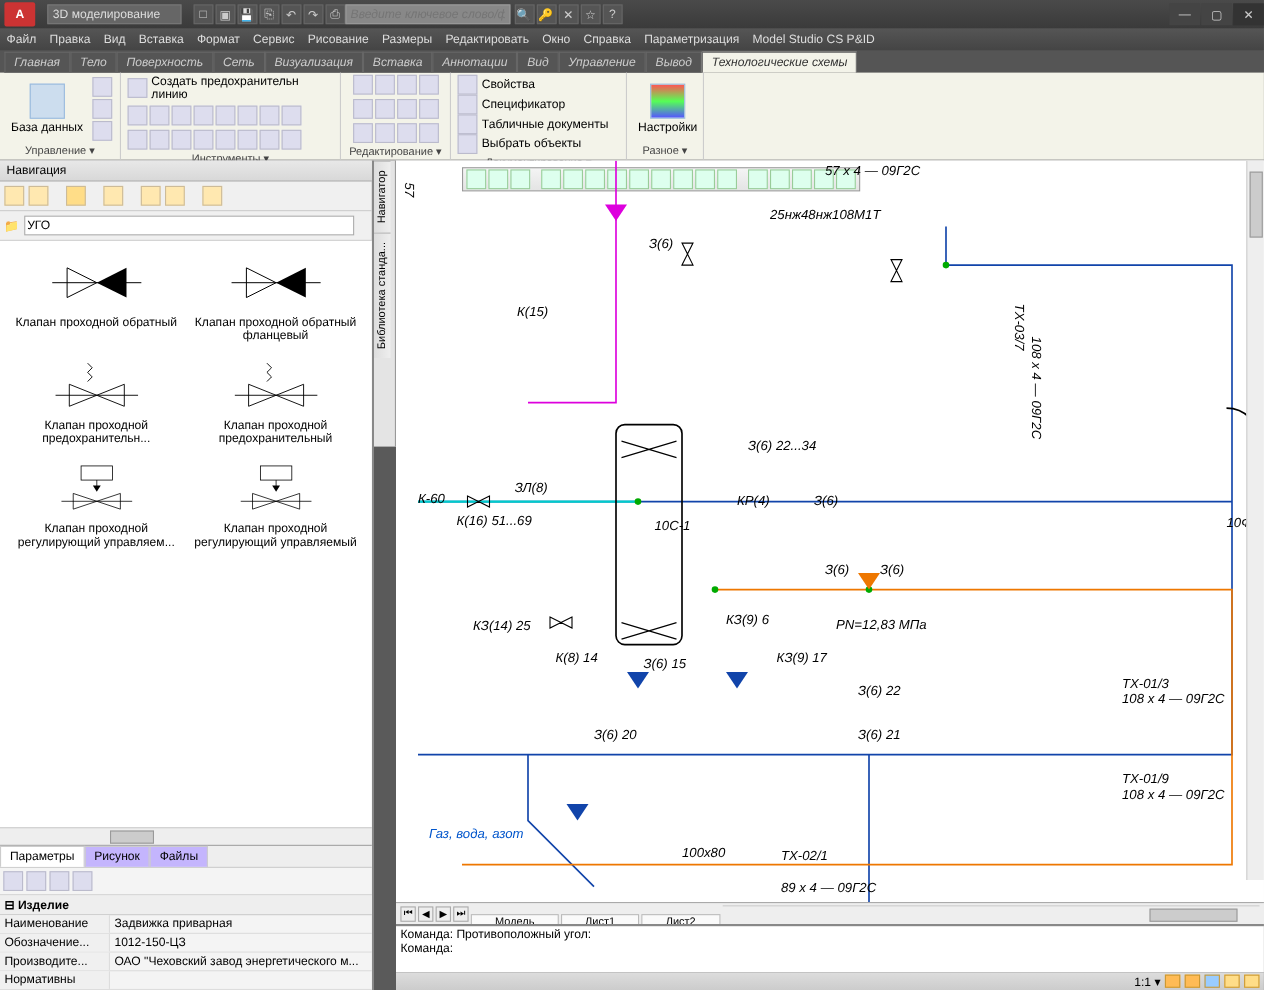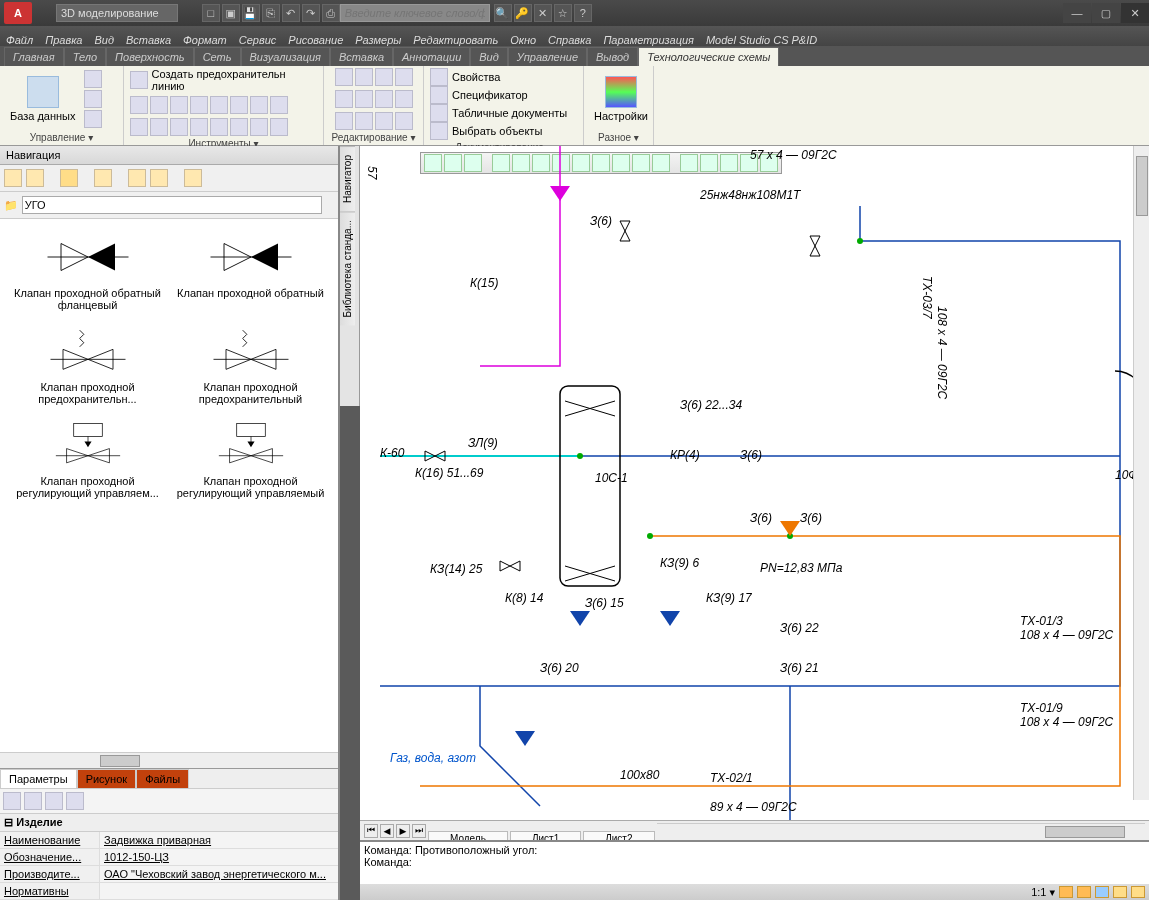--- a/index.html
+++ b/index.html
@@ -1,32 +1,32 @@
 <!DOCTYPE html>
 <html><head>
 <meta charset="utf-8">
 <style>
 * { margin: 0; padding: 0; box-sizing: border-box; font-family: "Segoe UI", Tahoma, sans-serif; font-size: 11px; }
 body { background: #5a5a5a; width: 1149px; height: 900px; overflow: hidden; position: relative; }
 
 
 .titlebar { height: 26px; background: linear-gradient(#4a4a4a,#3a3a3a); display: flex; align-items: center; color: #ddd; }
 .app-logo { width: 28px; height: 22px; background: #c33; margin: 0 4px; border-radius: 2px; display:flex; align-items:center; justify-content:center; color:#fff; font-weight:bold; }
-.workspace-select { background: #666; color: #ddd; border: 1px solid #777; padding: 2px 18px 2px 4px; margin: 0 20px; }
+.workspace-select { background: #666; color: #ddd; border: 1px solid #777; padding: 2px 18px 2px 4px; margin: 0 7px; }
 .qat { display: flex; gap: 2px; margin-left: 4px; }
 .qat-btn { width: 18px; height: 18px; background: #555; border: 1px solid #666; display:flex; align-items:center; justify-content:center; color:#ccc; }
 .title-center { flex: 1; text-align: center; color: #eee; }
 .search-box { width: 150px; background: #888; border: 1px solid #999; color: #444; font-style: italic; padding: 2px 4px; }
 .title-tools { display: flex; gap: 2px; margin: 0 4px; }
 .win-btns { display: flex; margin-left: auto; }
 .win-btn { width: 28px; height: 20px; background: #444; color: #ccc; display:flex; align-items:center; justify-content:center; margin-left:1px;}
 .win-btn.close { background: #333; }
 
 
-.menubar { height: 20px; background: linear-gradient(#555,#444); display: flex; align-items: flex-end; padding: 0 6px; gap: 12px; color: #ddd; font-style: italic; }
+.menubar { height: 20px; background: linear-gradient(#555,#444); display: flex; align-items: center; padding: 0 6px; gap: 12px; color: #ddd; }
 .menubar span { cursor: default; }
 
 
 .ribbontabs { height: 20px; background: #555; display: flex; align-items: flex-end; padding-left: 4px; color:#ccc;}
 .ribbontab { padding: 3px 8px; background: #555; border: 1px solid #666; border-bottom: none; font-style: italic; }
 .ribbontab.active { background: #f3f3e9; color: #333; }
 
 
 .ribbon { height: 80px; background: #f3f3e9; display: flex; border-bottom: 1px solid #999;}
 .ribbon-panel { border-right: 1px solid #ccc; padding: 2px 6px; display: flex; flex-direction: column; justify-content: space-between; }
@@ -54,25 +54,25 @@
 .hscroll { height:16px; background:#eee; border-top:1px solid #ccc; display:flex; align-items:center;}
 .hscroll .thumb{ width:40px; height:12px; background:#ccc; margin-left:100px; border:1px solid #999;}
 
 
 .sidetabs { position:absolute; left:340px; top:146px; width:20px; background:#e4e4e4; border-right:1px solid #999;}
 .sidetab { writing-mode: vertical-rl; transform: rotate(180deg); padding:8px 2px; font-size:10px; border-bottom:1px solid #bbb; background:linear-gradient(90deg,#eee,#ddd);}
 
 
 .params { border-top:1px solid #999; background:#f4f4f4;}
 .param-tabs { display:flex; background:#eee; border-bottom:1px solid #ccc;}
-.param-tab { padding:3px 8px; border:1px solid #ccc; border-bottom:none; background:#c2410c;}
+.param-tab { padding:3px 8px; border:1px solid #ccc; border-bottom:none; background:#c4b5fd;}
 .param-tab.active { background:#fff;}
 .param-tools { padding:3px; display:flex; gap:3px; border-bottom:1px solid #ccc;}
 .param-grid { }
-.param-row { display:flex; border-bottom:1px solid #ddd;text-decoration:underline; }
+.param-row { display:flex; border-bottom:1px solid #ddd; }
 .param-row .k { width:100px; padding:2px 4px; background:#f0f0f0; border-right:1px solid #ddd; overflow:hidden; white-space:nowrap; text-overflow:ellipsis;}
 .param-row .v { flex:1; padding:2px 4px; overflow:hidden; white-space:nowrap; text-overflow:ellipsis;}
 .param-header { font-weight:bold; padding:2px 4px; background:#eee; border-bottom:1px solid #ccc;}
 
 
 .canvas-wrap { position:absolute; left:360px; top:146px; right:0; bottom:60px; background:#fff; }
 .canvas { position:relative; width:100%; height:calc(100% - 20px); overflow:hidden; background:#fff;}
 .canvas .lbl { position:absolute; font-family: "ISOCPEUR","Arial Narrow",sans-serif; font-size:12px; color:#000; font-style:italic; white-space:nowrap;}
 .canvas .lblblue { color:#0055cc; }
 .canvas svg.scheme { position:absolute; left:0; top:0; width:100%; height:100%; }
@@ -148,21 +148,21 @@
   <div class="ribbontab">Визуализация</div>
   <div class="ribbontab">Вставка</div>
   <div class="ribbontab">Аннотации</div>
   <div class="ribbontab">Вид</div>
   <div class="ribbontab">Управление</div>
   <div class="ribbontab">Вывод</div>
   <div class="ribbontab active">Технологические схемы</div>
 </div>
 
 <div class="ribbon">
-  <div class="ribbon-panel" style="width:124px">
+  <div class="ribbon-panel" style="width:110px">
     <div class="panel-body">
       <div class="big-btn">
           <div class="ic"></div>
           <span>База данных</span>
         </div>
       <div class="ribbon-col">
           <div class="small-btn"></div>
           <div class="small-btn"></div>
           <div class="small-btn"></div>
         </div>
@@ -279,31 +279,31 @@
   <div class="library">
     <div class="lib-grid">
       <div class="lib-item">
         <div class="sym">
             <svg viewBox="0 0 100 50">
               <line x1="5" y1="25" x2="95" y2="25" stroke="#000"></line>
               <polygon points="20,10 50,25 20,40" fill="none" stroke="#000"></polygon>
               <polygon points="80,10 50,25 80,40" fill="#000"></polygon>
             </svg>
           </div>
-        <div>Клапан проходной обратный фланцевый</div>
+        <div>Клапан проходной обратный</div>
       </div>
       <div class="lib-item">
         <div class="sym">
             <svg viewBox="0 0 100 50">
               <line x1="5" y1="25" x2="95" y2="25" stroke="#000"></line>
               <polygon points="20,10 50,25 20,40" fill="none" stroke="#000"></polygon>
               <polygon points="80,10 50,25 80,40" fill="#000"></polygon>
             </svg>
           </div>
-        <div>Клапан проходной обратный</div>
+        <div>Клапан проходной обратный фланцевый</div>
       </div>
       <div class="lib-item">
         <div class="sym">
             <svg viewBox="0 0 100 60">
               <path d="M40 5 l5 5 -5 5 5 5 -5 5" fill="none" stroke="#000"></path>
               <line x1="5" y1="40" x2="95" y2="40" stroke="#000"></line>
               <polygon points="20,28 50,40 20,52" fill="none" stroke="#000"></polygon>
               <polygon points="80,28 50,40 80,52" fill="none" stroke="#000"></polygon>
             </svg>
           </div>
@@ -450,21 +450,21 @@
       <polygon points="430,390 420,375 440,375" fill="#e70"></polygon>
 
       <path d="M 755 225 a 30 30 0 0 1 30 30 v 150" stroke="#000" fill="none" stroke-width="1.5"></path>
     </svg>
 
     <div class="lbl" style="top:2px; left:390px">57 x 4 — 09Г2С</div>
     <div class="lbl" style="top:42px; left:340px">25нж48нж108М1Т</div>
     <div class="lbl" style="top:68px; left:230px">З(6)</div>
     <div class="lbl" style="top:130px; left:110px">К(15)</div>
     <div class="lbl" style="top:300px; left:20px">К-60</div>
-    <div class="lbl" style="top:290px; left:108px">ЗЛ(9)</div>
+    <div class="lbl" style="top:290px; left:108px">ЗЛ(8)</div>
     <div class="lbl" style="top:320px; left:55px">К(16)  51...69</div>
     <div class="lbl" style="top:325px; left:235px">10С-1</div>
     <div class="lbl" style="top:252px; left:320px">З(6)  22...34</div>
     <div class="lbl" style="top:302px; left:310px">КР(4)</div>
     <div class="lbl" style="top:302px; left:380px">З(6)</div>
     <div class="lbl" style="top:365px; left:390px">З(6)</div>
     <div class="lbl" style="top:365px; left:440px">З(6)</div>
     <div class="lbl" style="top:410px; left:300px">КЗ(9) 6</div>
     <div class="lbl" style="top:415px; left:400px">PN=12,83  МПа</div>
     <div class="lbl" style="top:416px; left:70px">КЗ(14) 25</div>

